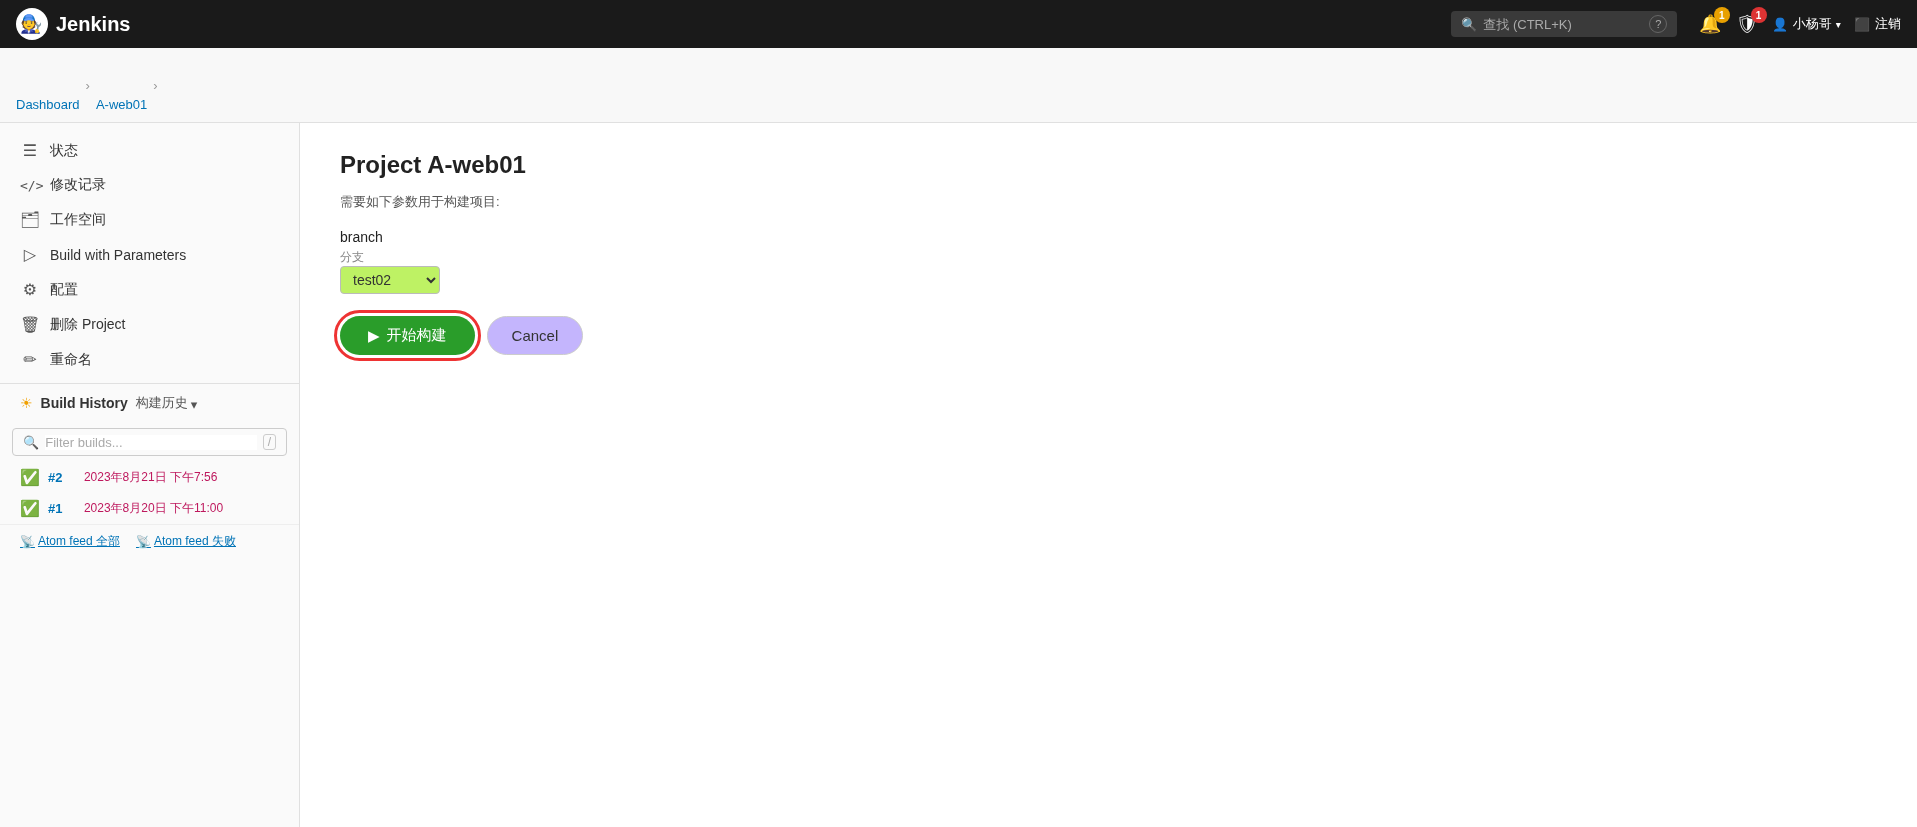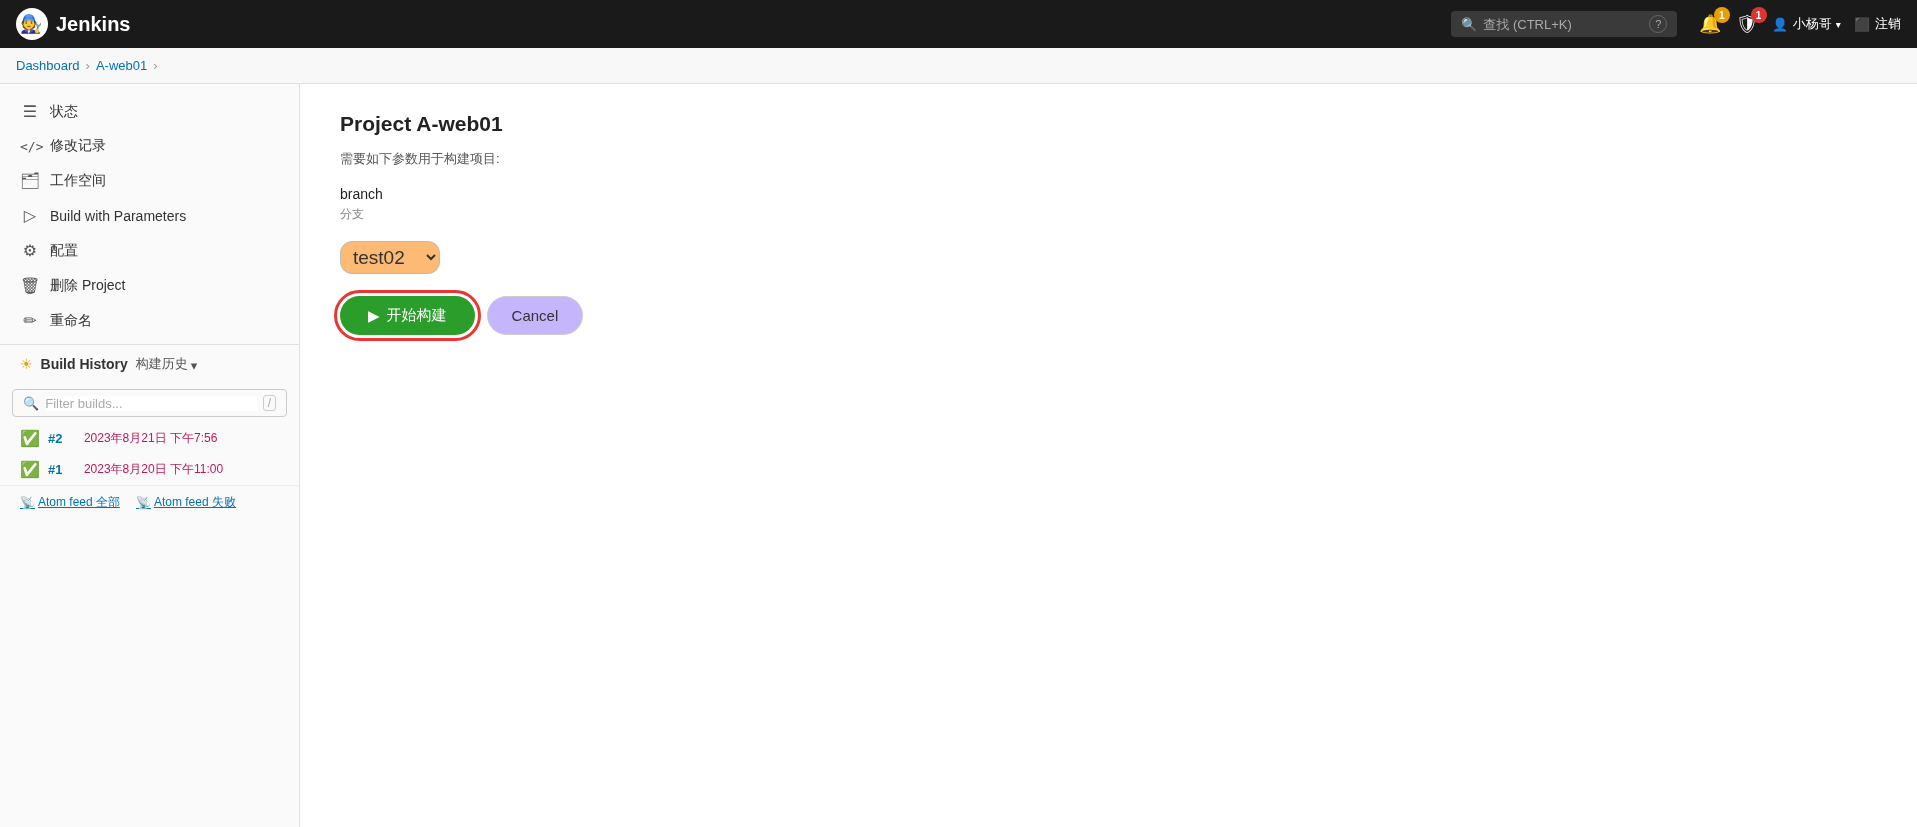--- a/index.html
+++ b/index.html
@@ -104,21 +104,21 @@
     .breadcrumb {
       display: flex;
       align-items: center;
       padding: 10px 16px;
       background: #f8f8f8;
       border-bottom: 1px solid #e0e0e0;
       font-size: 13px;
       gap: 6px;
       color: #555;
     }
-    .breadcrumb a { color: #0073b6; text-decoration: none; }
+    .breadcrumb a { color: #0073b6; text-decoration: none; margin-top: 39px; }
     .breadcrumb-sep { color: #999; }
 
     
     .main-layout {
       display: flex;
       min-height: calc(100vh - 78px);
     }
 
     
     .sidebar {
@@ -211,47 +211,47 @@
       border-top: 1px solid #eee;
     }
     .atom-link { color: #0073b6; text-decoration: underline; cursor: pointer; display: flex; align-items: center; gap: 3px; }
 
     
     .main-content {
       flex: 1;
       padding: 28px 40px;
     }
     .project-title {
-      font-size: 21px;
+      font-size: 24px;
       font-weight: bold;
       margin-bottom: 14px;
       color: #222;
     }
     .build-desc {
       color: #555;
       font-size: 13px;
       margin-bottom: 18px;
     }
     .param-label {
       font-size: 14px;
       font-weight: normal;
       margin-bottom: 4px;
       color: #222;
     }
     .param-sublabel {
       font-size: 12px;
       color: #888;
-      margin-bottom: 18px;
+      margin-bottom: 0;
     }
     .param-select {
       padding: 4px 8px;
       border: 1px solid #bbb;
-      border-radius: 12px;
-      font-size: 19px;
-      background: #fdba74;
+      border-radius: 4px;
+      font-size: 14px;
+      background: #bef264;
       color: #333;
       cursor: pointer;
       min-width: 100px;
     }
     .build-actions {
       display: flex;
       align-items: center;
       gap: 12px;
       margin-top: 22px;
     }

